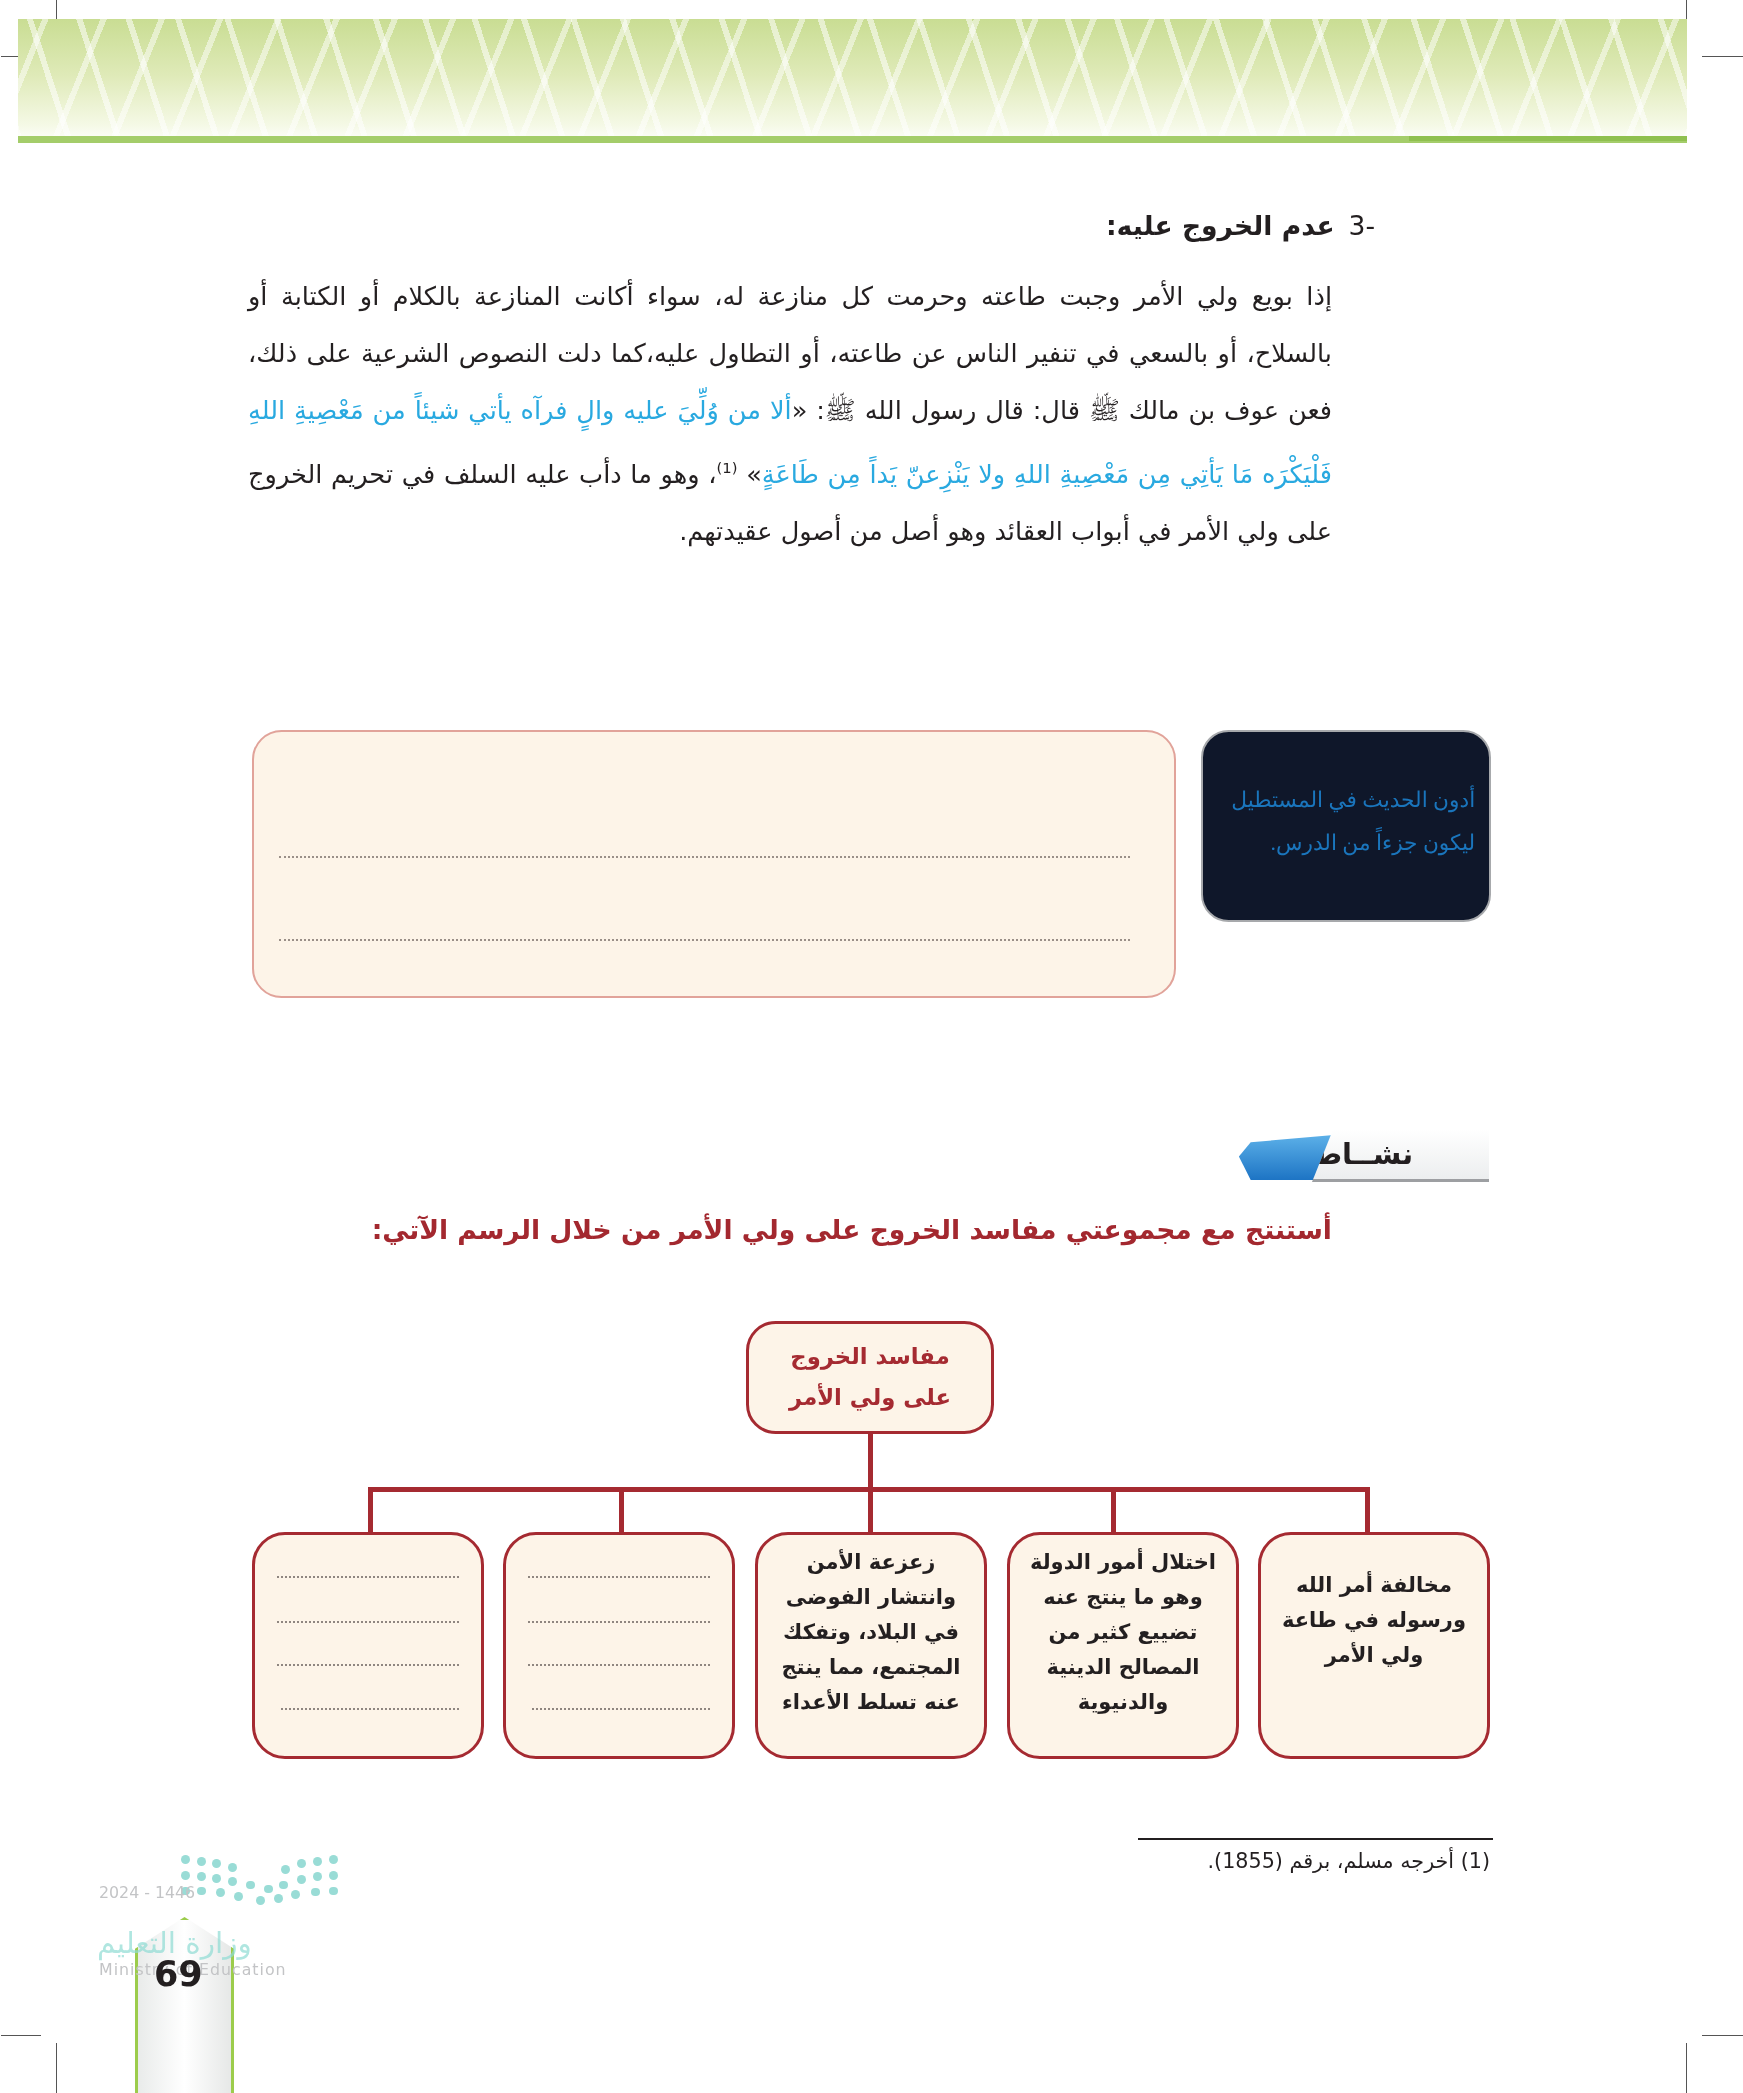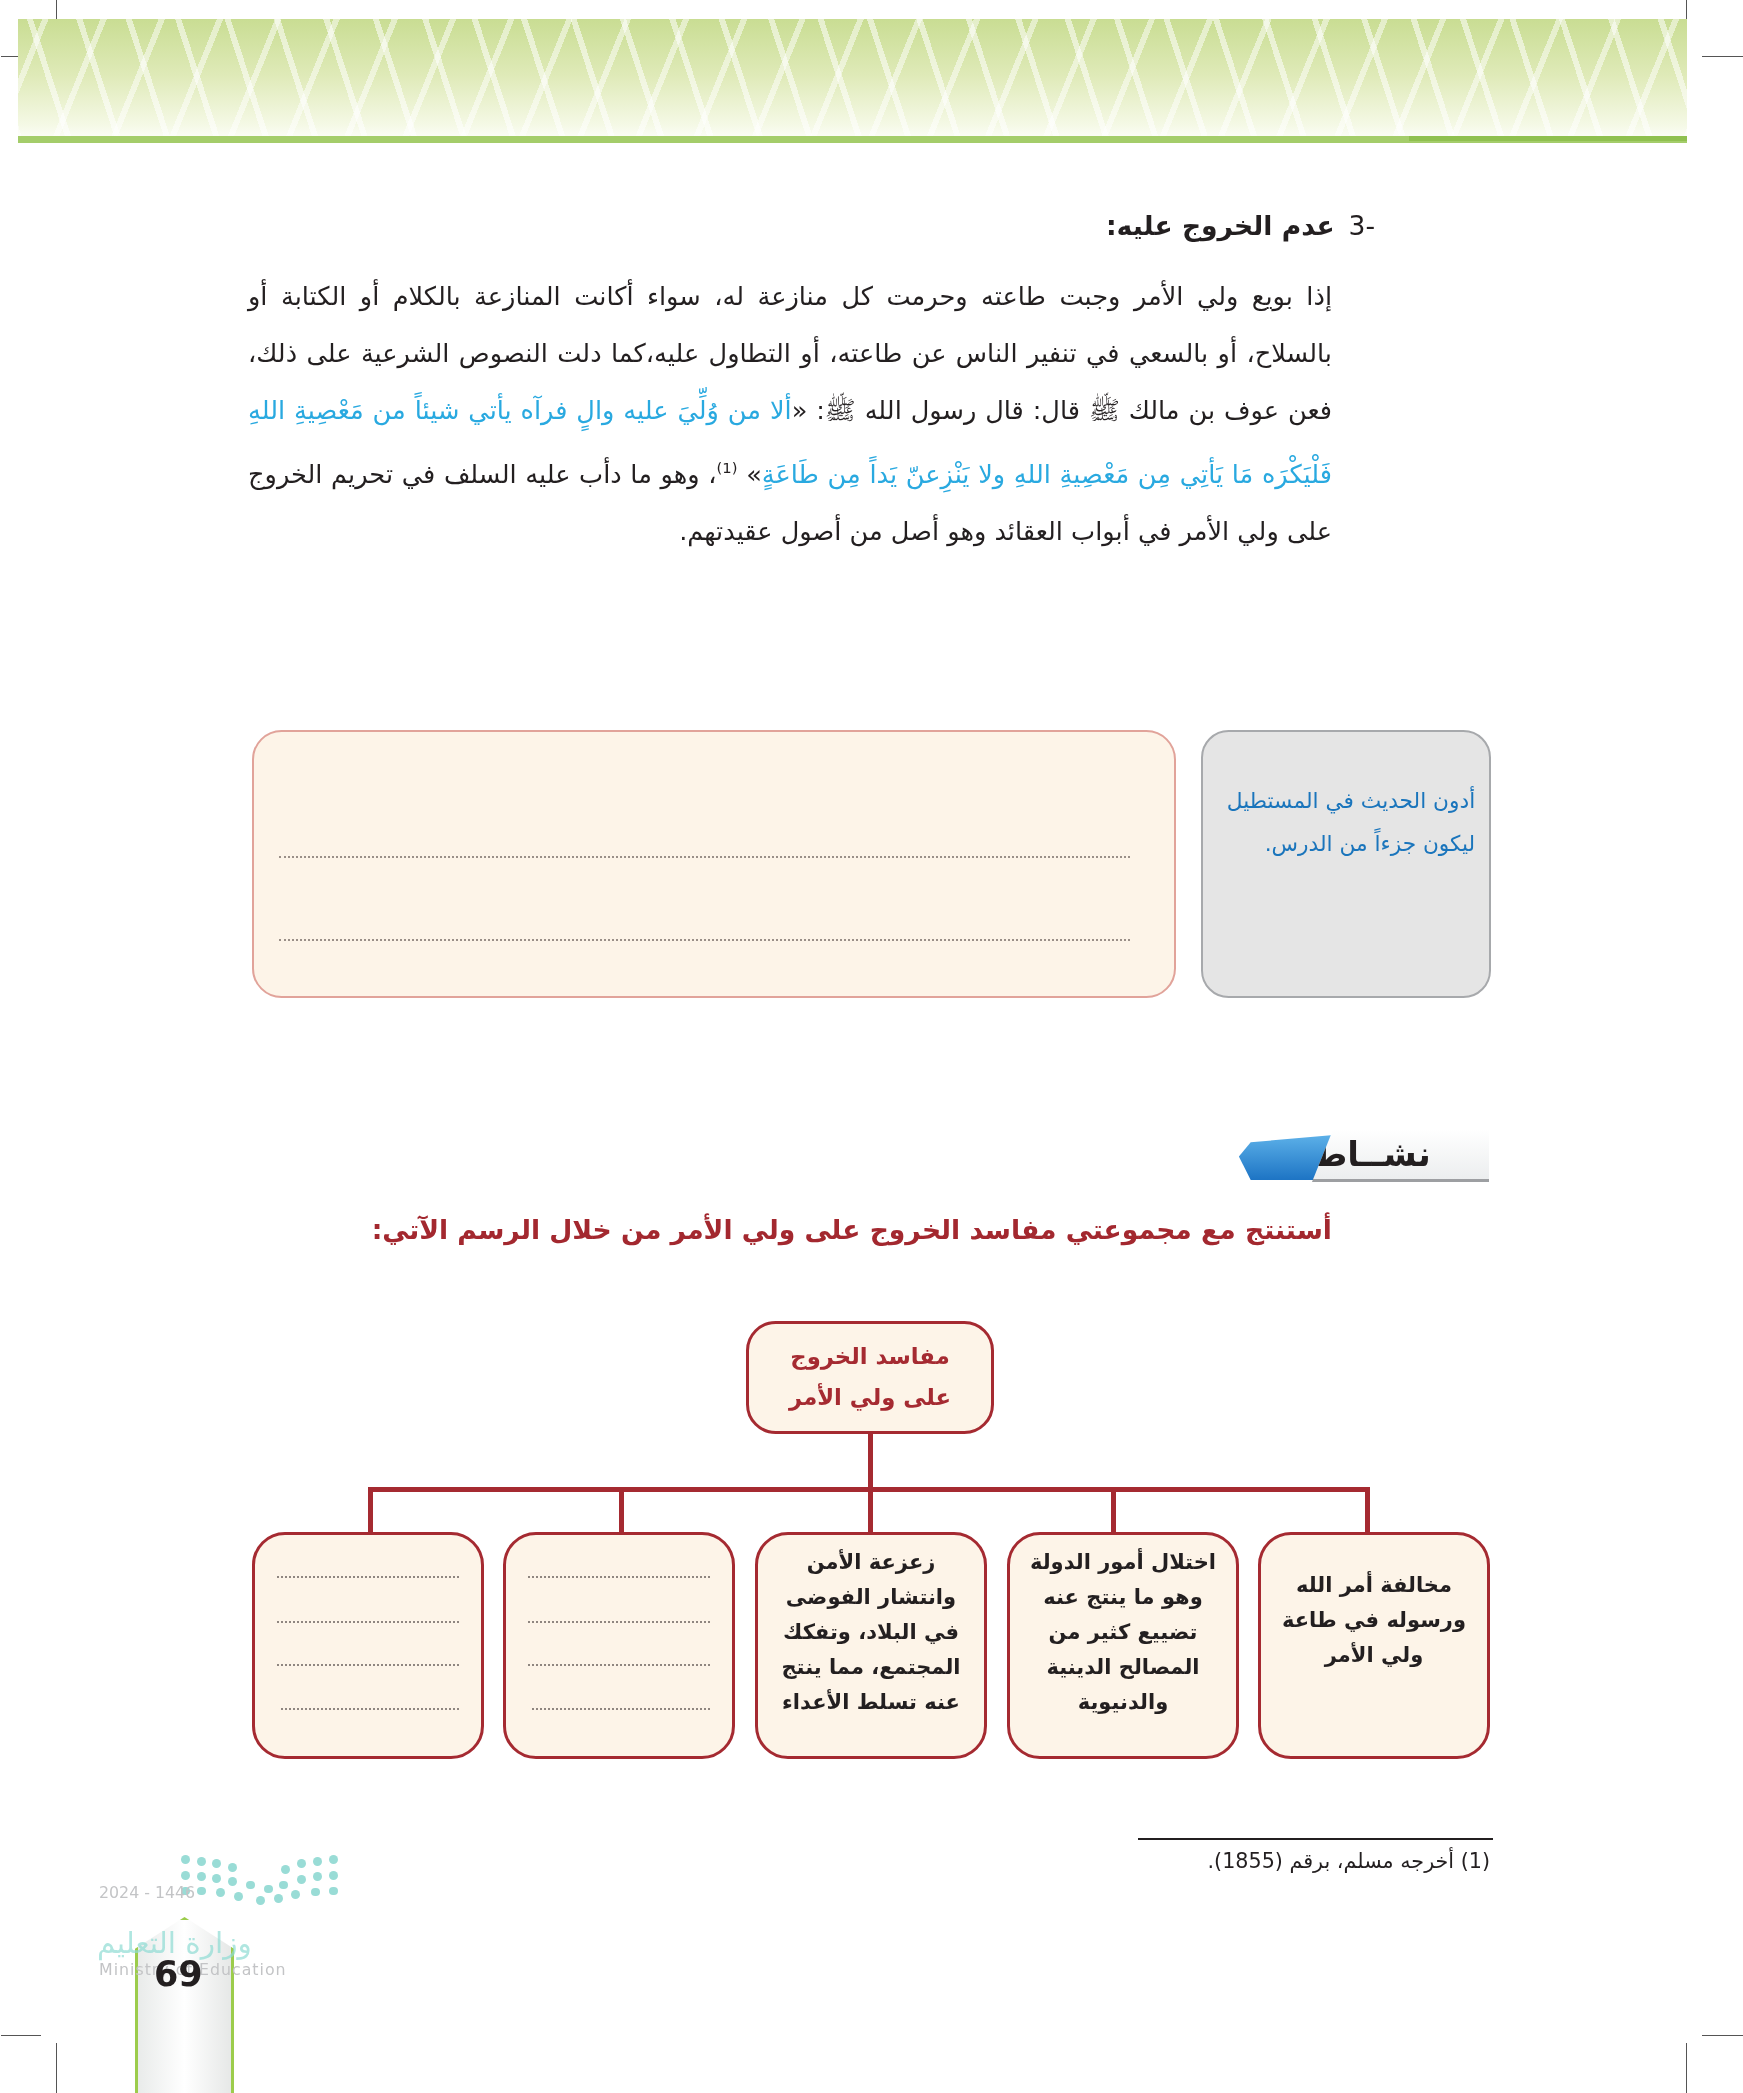--- a/index.html
+++ b/index.html
@@ -44,40 +44,40 @@
     .note-box .prompt {
       position: absolute; right: 34px; top: 29.6px; font-size: 24.6px; font-weight: bold;
       display: flex; gap: 13.8px; align-items: center;
     }
     .bullet { width: 12.8px; height: 12.8px; border-radius: 50%; background: #231f20; display: inline-block; }
     .dot-line {
       position: absolute; left: 24.6px; right: 44px; height: 0;
       border-top: 2px dotted #9a8f88;
     }
     .side-note {
-      position: absolute; left: 1201px; top: 730px; width: 290px; height: 268px;
-      background: #e5e5e5; border: 2px solid #a7a9ac; border-radius: 27.6px;
+      position: absolute; left: 1201px; top: 730px; width: 290px; height: 192px;
+      background: #0f172a; border: 2px solid #a7a9ac; border-radius: 27.6px;
       padding: 47px 13.8px 0 9.9px;
-      font-size: 21.7px; line-height: 43px; color: #1a75bc; text-align: right;
+      font-size: 21.7px; line-height: 43px; color: #1a75bc; text-align: right; font-family: Liberation Serif, serif;
     }
 
     
     .activity-badge { position: absolute; left: 1231px; top: 1123px; width: 264px; height: 65px; }
     .activity-badge .blue {
       position: absolute; left: 7.9px; top: 9.9px; width: 118px; height: 47px;
       background: linear-gradient(180deg, #5fb3ea, #1d74c4);
       clip-path: polygon(0 50%, 10% 20%, 100% 0, 75% 100%, 10% 100%);
     }
     .activity-badge .label {
       position: absolute; left: 81px; top: 5.9px; width: 177px; height: 53px;
       background: linear-gradient(180deg, #ffffff, #eceeef);
       clip-path: polygon(12% 0, 100% 0, 100% 100%, 0 100%);
       box-shadow: 0 2px 3px rgba(0,0,0,0.3);
       border-bottom: 3px solid #9d9fa2;
-      font-size: 34px; font-weight: bold; color: #231f20;
+      font-size: 29px; font-weight: bold; color: #231f20;
       display: flex; align-items: center; justify-content: flex-end; padding-right: 19.7px;
     }
     .activity-instruction {
       position: absolute; right: 412px; top: 1214px;
       font-size: 26.6px; color: #a3282f; font-weight: bold;
     }
 
     
     .diagram-root {
       position: absolute; left: 746px; top: 1321px; width: 248px; height: 113px;

